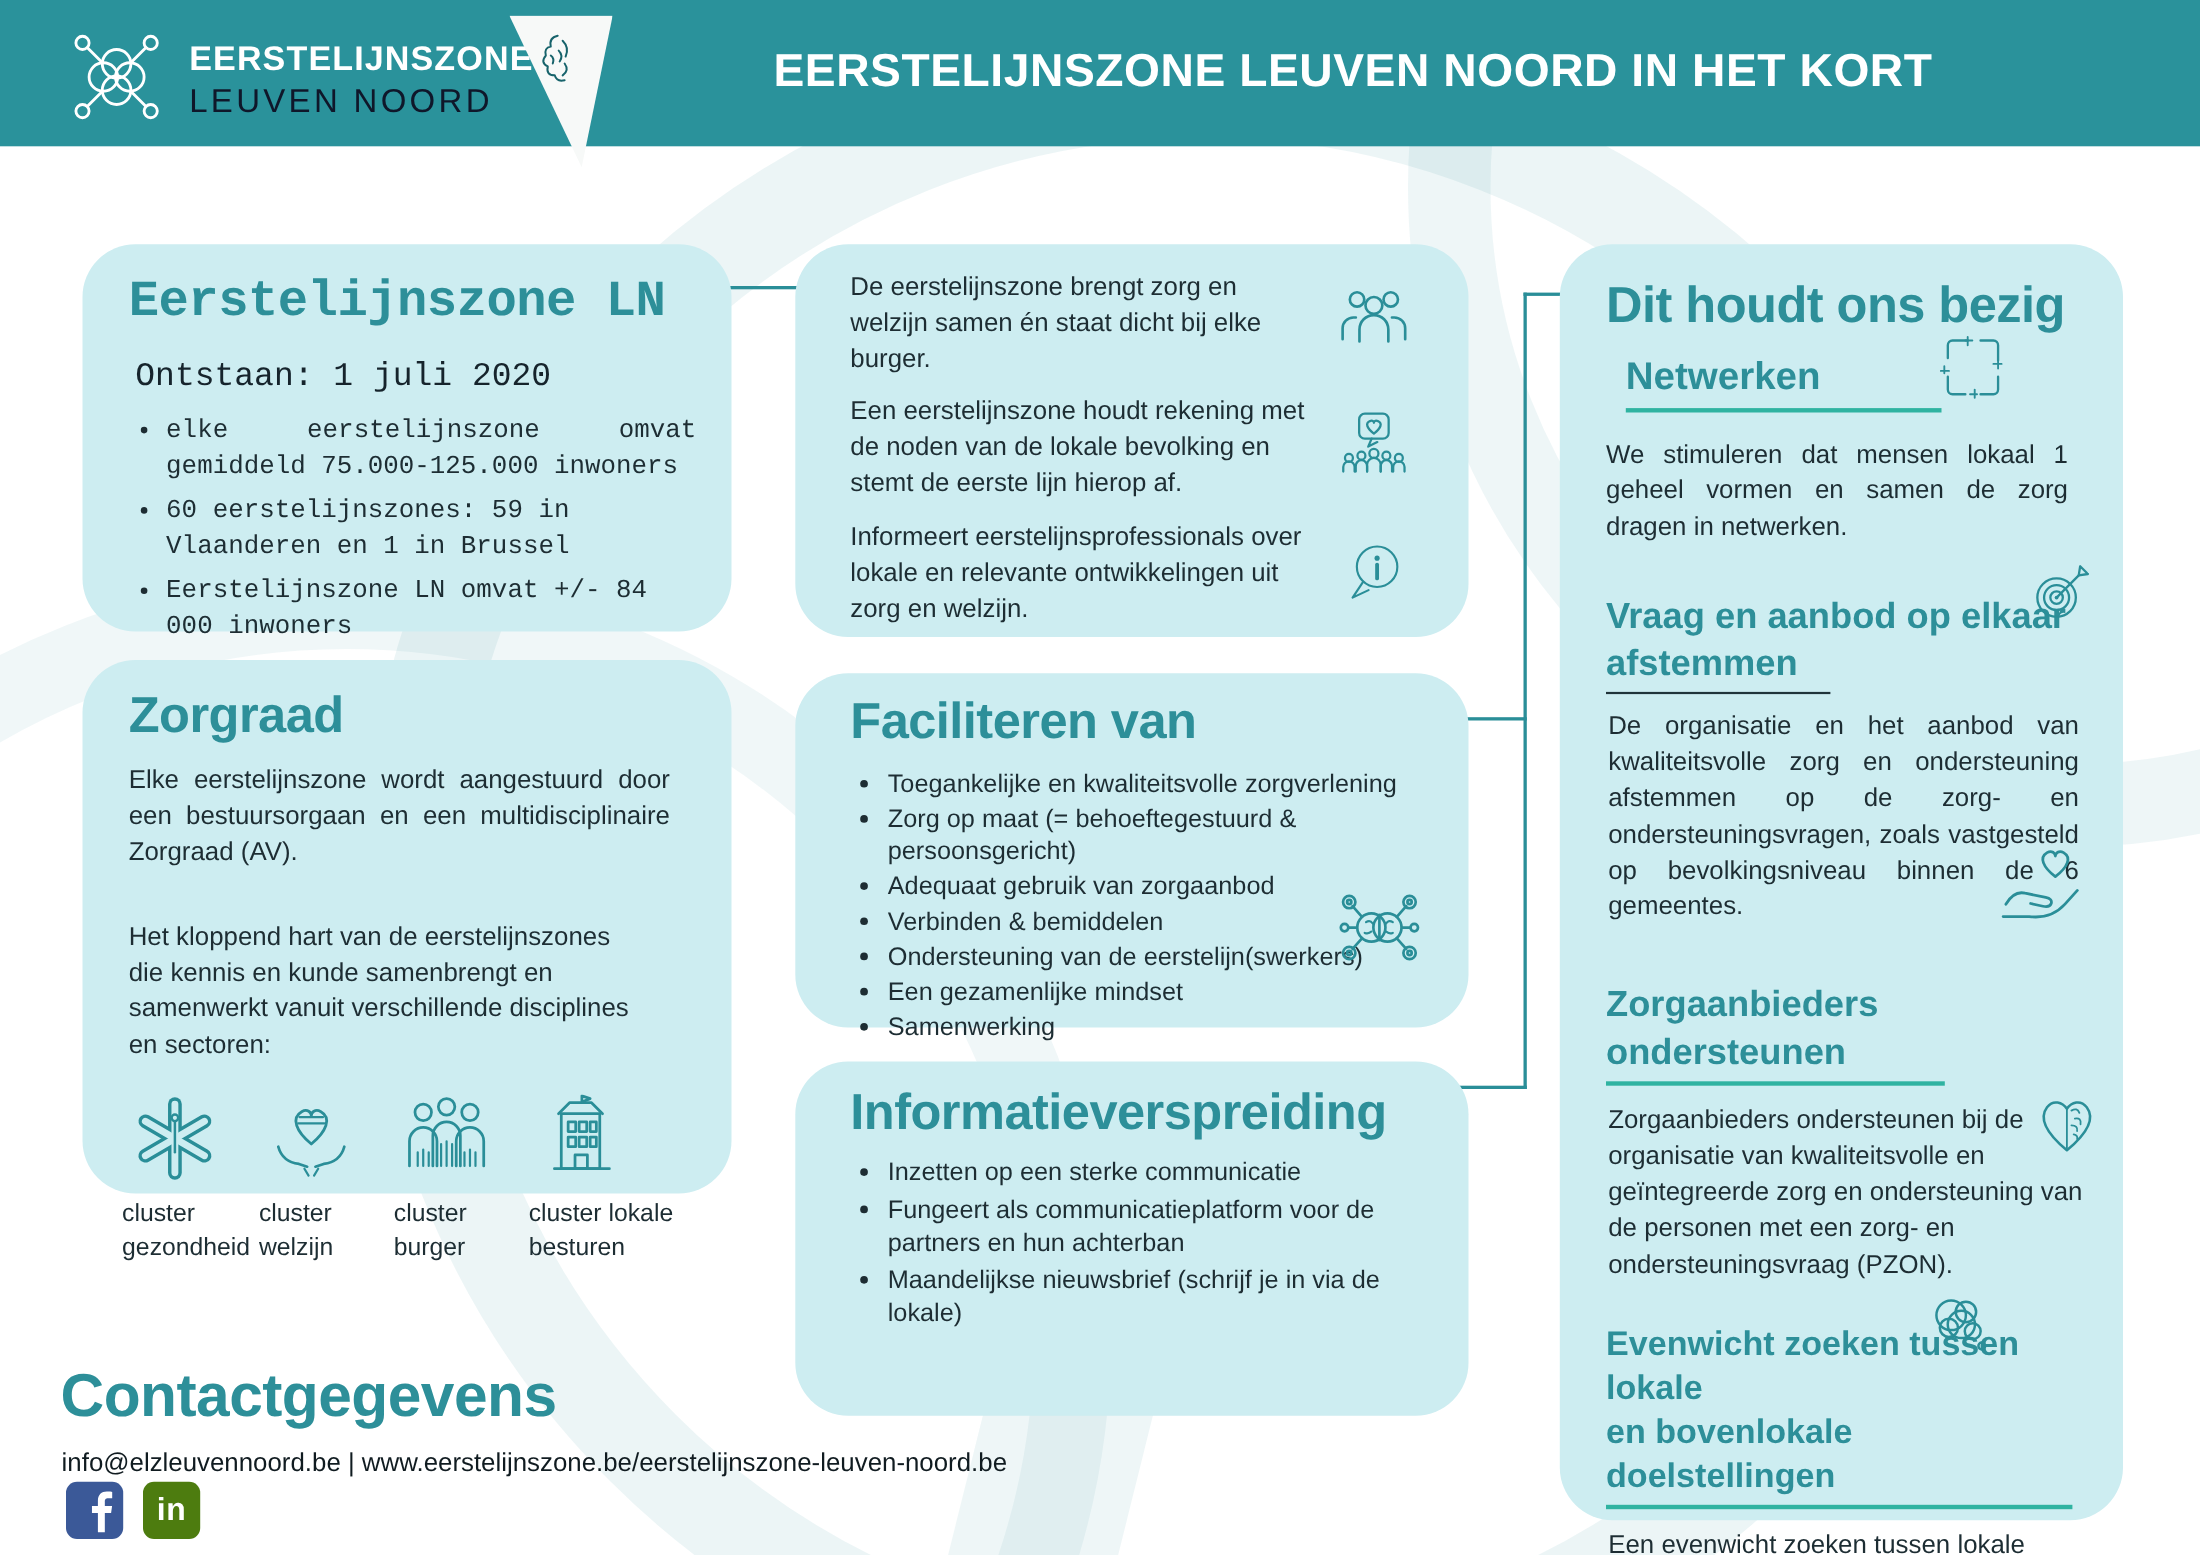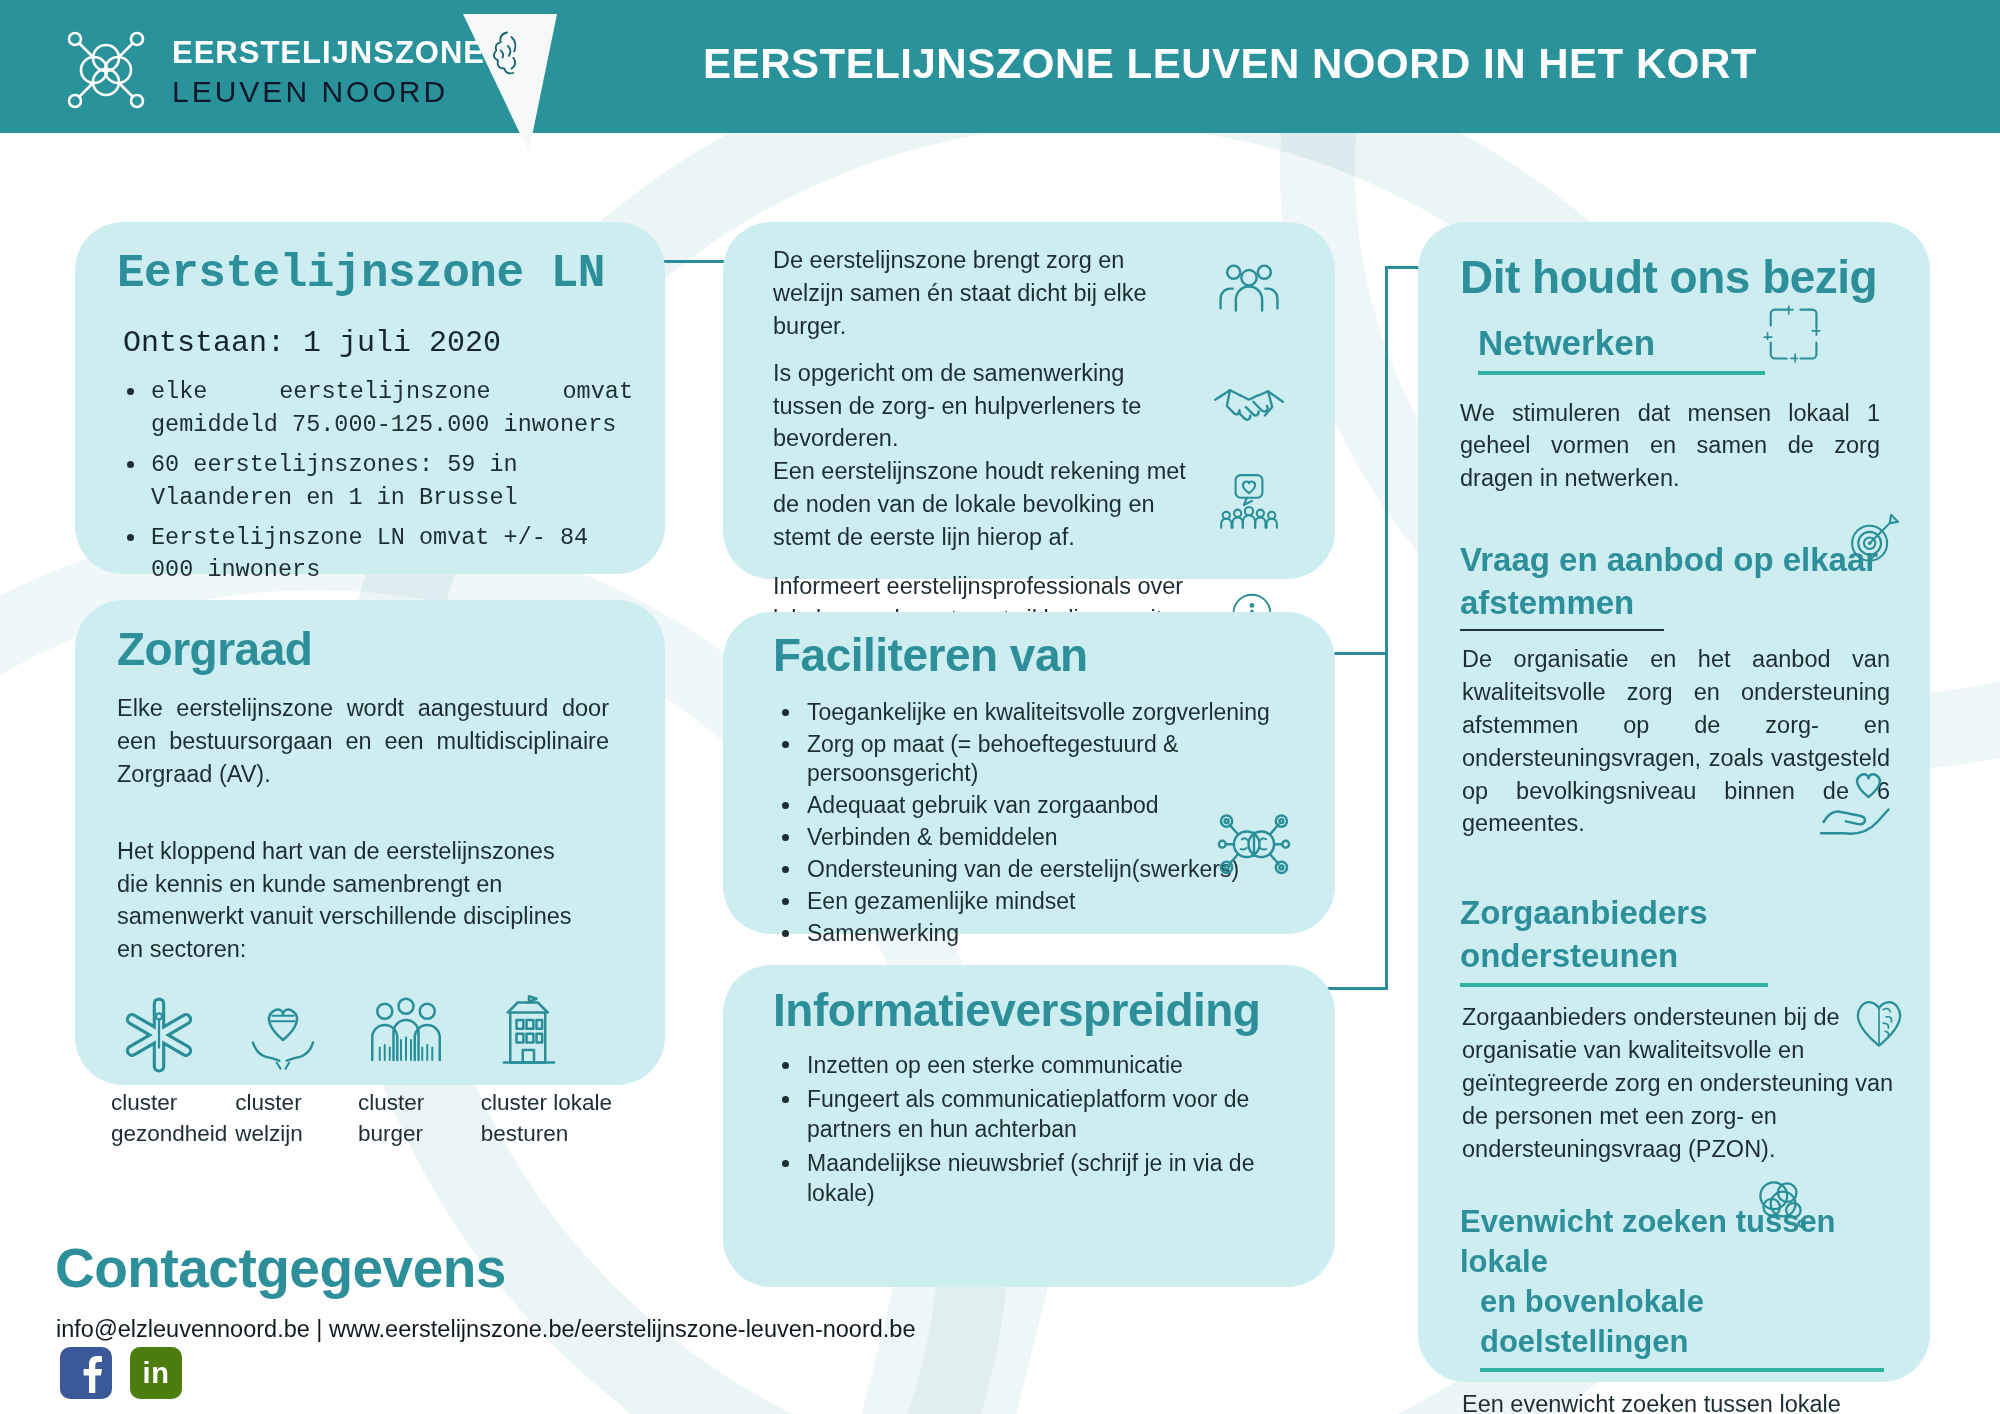--- a/index.html
+++ b/index.html
@@ -69,21 +69,21 @@
   #bz-netw-h{font-size:35px;margin:16px 0 0 18px;display:inline-block;}
   #bz-netw-h .u-teal{display:inline-block;padding-right:110px;}
   #bz-p1{margin:22px 0 0 0;width:420px;}
   #bz-vraag-h{font-size:33px;margin:44px 0 0 0;}
   #bz-vraag-h .u-dark{display:inline-block;padding-right:30px;}
   #bz-p2{margin:12px 0 0 2px;width:428px;}
   #bz-zorg-h{font-size:33px;margin:52px 0 0 0;}
   #bz-zorg-h .u-teal{display:inline-block;padding-right:90px;}
   #bz-p3{margin:14px 0 0 2px;width:436px;}
   #bz-even-h{font-size:31px;margin:36px 0 0 0;}
-  #bz-even-h .u-teal{display:inline-block;padding-right:12px;margin-left:20px;}
+  #bz-even-h .u-teal{display:inline-block;padding-right:12px;}
   #bz-p4{margin:16px 0 0 2px;width:436px;}
   .abs-ic{position:absolute;}
   
   .hline,.vline{position:absolute;background:#2a8e98;z-index:1;}
   
   #contact-heading{position:absolute;left:55px;top:1236px;font-size:55px;font-weight:700;
                    color:#2d8f99;letter-spacing:-0.5px;z-index:1;}
   #contact-line{position:absolute;left:56px;top:1316px;font-size:23.5px;color:#101b20;z-index:1;}
   #social{position:absolute;left:60px;top:1347px;display:flex;gap:18px;z-index:1;}
   .soc{width:52px;height:52px;border-radius:10px;display:flex;align-items:center;justify-content:center;cursor:pointer;}
@@ -162,35 +162,20 @@
       <div class="irow" style="margin-bottom:14px;">
         <p class="body-t">De eerstelijnszone brengt zorg en welzijn samen én staat dicht bij elke burger.</p>
         <span class="ic">
           <svg class="icn" width="70" height="70" viewBox="0 0 64 64">
             <circle cx="18" cy="13" r="6"></circle>
               <circle cx="46" cy="13" r="6"></circle>
               <circle cx="32" cy="18" r="7"></circle>
             <path d="M6 46 V37 a9 9 0 0 1 9-9 h2"></path>
             <path d="M58 46 V37 a9 9 0 0 0 -9-9 h-2"></path>
             <path d="M20 48 V38 a12 12 0 0 1 24 0 v10"></path>
-          </svg>
-        </span>
-      </div>
-      <div class="irow">
-        <p class="body-t">Is opgericht om de samenwerking tussen de zorg- en hulpverleners te bevorderen.</p>
-        <span class="ic">
-          <svg class="icn" width="76" height="52" viewBox="0 0 72 48">
-            <path d="M4 18 L18 9 l10 5"></path>
-            <path d="M68 20 L54 10 l-9 4"></path>
-            <path d="M28 14 l8 4 8-4"></path>
-            <path d="M18 9 l-3 15 7 7 a3 3 0 0 0 5-3"></path>
-            <path d="M54 10 l4 15 -7 8"></path>
-            <path d="M26 30 l6 6 a3 3 0 0 0 5-3"></path>
-            <path d="M33 25 l7 7 a3 3 0 0 0 5-3"></path>
-            <path d="M40 20 l8 8 a3 3 0 0 0 5-4"></path>
           </svg>
         </span>
       </div>
       <div class="irow" style="margin-bottom:16px;">
         <p class="body-t">Een eerstelijnszone houdt rekening met de noden van de lokale bevolking en stemt de eerste lijn hierop af.</p>
         <span class="ic">
           <svg class="icn" width="66" height="66" viewBox="0 0 64 64" style="stroke-width:2;">
             <rect x="19" y="3" width="26" height="22" rx="5"></rect>
             <path d="M32 20.5 c-6-4.5 -8-9 -3.5-11 c2.5-1 3.5 0.5 3.5 1.5 c0-1 1-2.5 3.5-1.5 c4.5 2 2.5 6.5 -3.5 11 z"></path>
             <path d="M30 25 l-3 7 8-4"></path>

